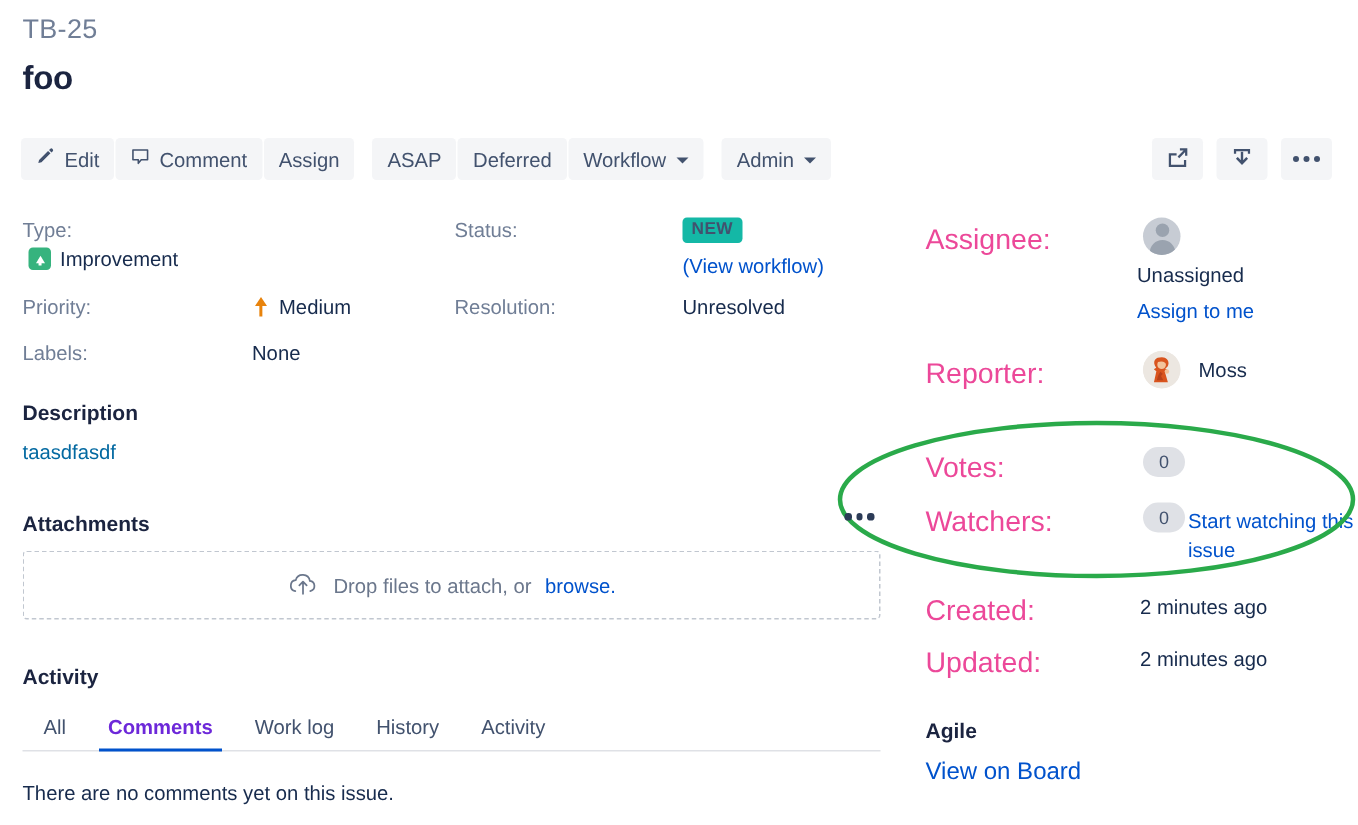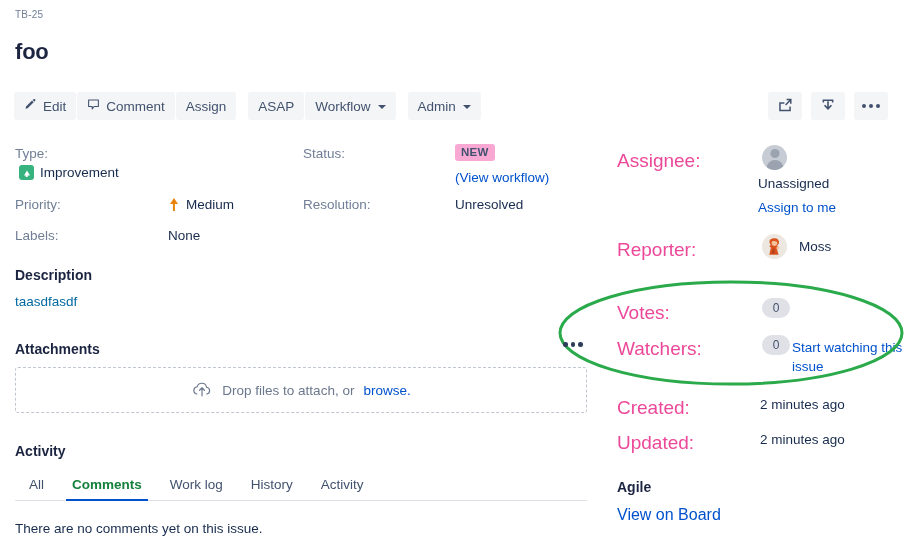--- a/index.html
+++ b/index.html
@@ -14,21 +14,21 @@
     overflow: hidden;
     font-family: "Liberation Sans", sans-serif;
     color: #172b4d;
     -webkit-font-smoothing: antialiased;
   }
 
   
   #breadcrumb {
     position: absolute;
     left: 15px; top: 9px;
-    font-size: 10px;
+    font-size: 18px;
     color: #707e96;
     letter-spacing: .2px;
   }
   #page-title {
     position: absolute;
     left: 15px; top: 39px;
     font-size: 22px;
     font-weight: bold;
     color: #1b2440;
     letter-spacing: -.2px;
@@ -158,21 +158,21 @@
     content: "";
     position: absolute;
     left: 50%; top: 5px;
     transform: translateX(-50%);
     width: 2.2px; height: 8px;
     background: #e8830c;
   }
 
   .status-badge {
     display: inline-block;
-    background: #f9a8d4;
+    background: #14b8a6;
     color: #42526e;
     border-radius: 3px;
     font-size: 11.5px;
     font-weight: bold;
     letter-spacing: .3px;
     padding: 2px 6px 3px;
     text-transform: uppercase;
   }
   .link {
     color: #0052cc;
@@ -229,21 +229,21 @@
     height: 30px;
   }
   .tab {
     font-size: 13.5px;
     color: #42526e;
     padding: 0 14px 8px;
     cursor: pointer;
     position: relative;
   }
   .tab.active {
-    color: #15803d;
+    color: #6d28d9;
     font-weight: bold;
   }
   .tab.active::after {
     content: "";
     position: absolute;
     left: 8px; right: 8px; bottom: -1px;
     height: 2.5px;
     background: #0052cc;
   }
   #no-comments {
@@ -377,20 +377,23 @@
       <span>Comment</span>
     </button>
     <button class="tb-btn">
       <span>Assign</span>
     </button>
   </div>
 
   <div class="tb-group">
     <button class="tb-btn">
       <span>ASAP</span>
+    </button>
+    <button class="tb-btn">
+      <span>Deferred</span>
     </button>
     <button class="tb-btn">
       <span>Workflow</span>
       <span class="chev"></span>
     </button>
   </div>
 
   <div class="tb-group">
     <button class="tb-btn">
       <span>Admin</span>

